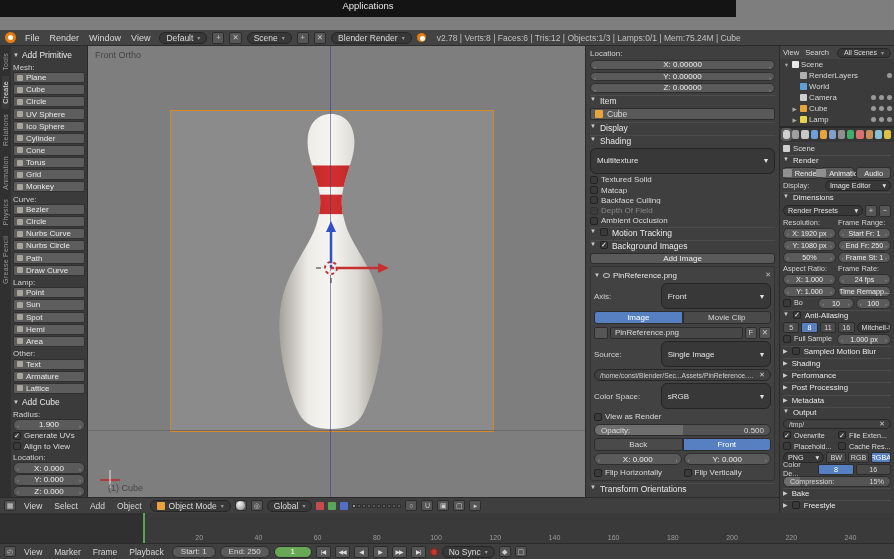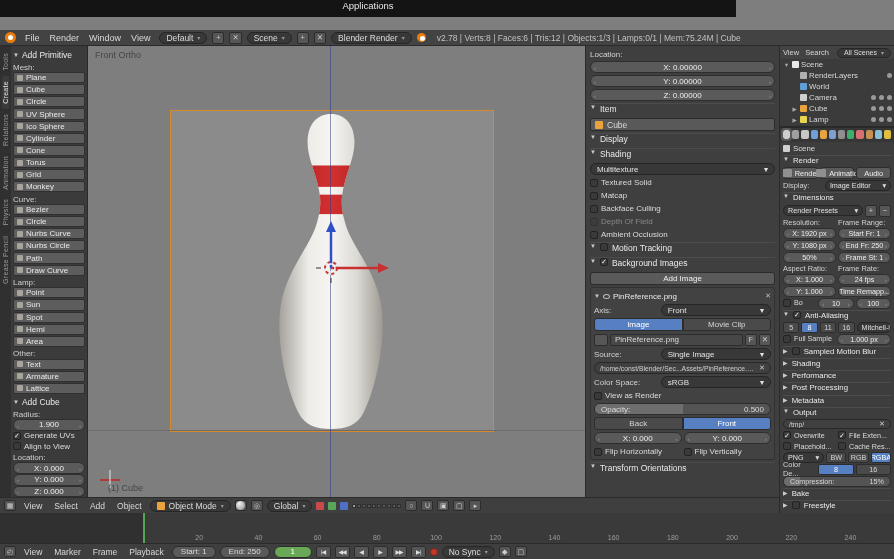--- a/index.html
+++ b/index.html
@@ -59,21 +59,21 @@
   #axis-v { position:absolute; left:242px; top:0; width:1px; height:451px; background:rgba(50,60,140,.55); }
   #ground { position:absolute; left:0; top:384px; width:497px; height:1px; background:#6d6d6d; }
   .vp-label { position:absolute; font-size:9px; color:#454545; }
   
   #npanel { position:absolute; left:585px; top:46px; width:194px; height:451px; background:#3f3f3f;
     border-left:1px solid #2b2b2b; padding:3px 4px; display:flex; flex-direction:column; gap:2px; overflow:hidden; }
   .nlabel { font-size:8px; color:#d2d2d2; height:10px; display:flex; align-items:center; }
   .nheader { height:13px; display:flex; gap:4px; font-size:8.5px; color:#eaeaea;
     border-top:1px solid #4c4c4c; }
   .nmenu { height:12px; background:#383838; border:1px solid #252525; border-radius:6px;
-    display:flex; align-items:center; justify-content:space-between; padding:4px 6px; font-size:8px; color:#e2e2e2; overflow:hidden; white-space:nowrap; }
+    display:flex; align-items:center; justify-content:space-between; padding:12px 6px; font-size:8px; color:#e2e2e2; overflow:hidden; white-space:nowrap; }
   .nbtn { height:13px; background:#5a5a5a; border:1px solid #2c2c2c; border-radius:3px;
     display:flex; align-items:center; justify-content:center; gap:3px; font-size:8px; color:#eee; }
   .two { display:flex; gap:2px; }
   .two > * { flex:1; min-width:0; }
   .lmrow { display:flex; gap:3px; align-items:center; }
   .lmrow .nlabel { flex:0 0 36%; }
   .lmrow .nmenu { flex:1; }
   .toggle2 { display:flex; height:13px; }
   .tseg { flex:1; background:#4a4a4a; border:1px solid #2c2c2c; display:flex; align-items:center;
     justify-content:center; font-size:8px; color:#d6d6d6; min-width:0; overflow:hidden; white-space:nowrap; }

